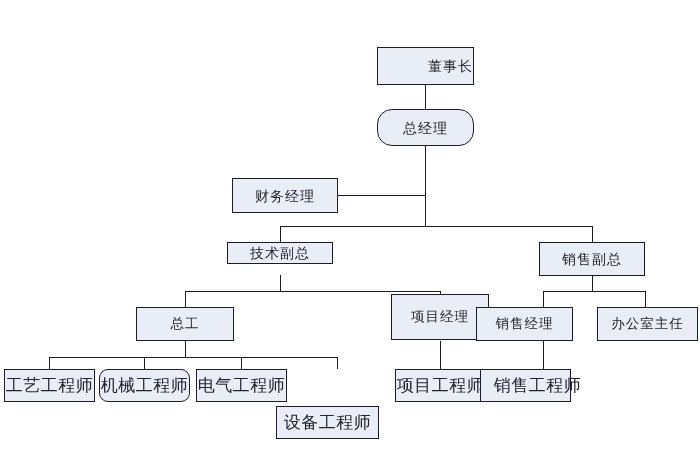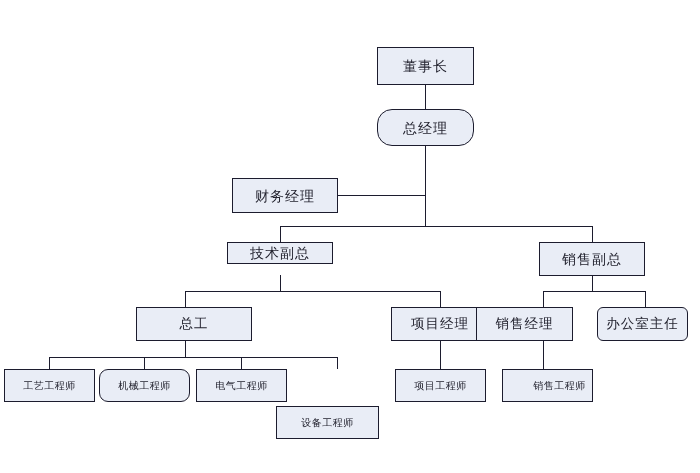--- a/index.html
+++ b/index.html
@@ -28,21 +28,21 @@
     color: #23232f;
     font-size: 14px;
     letter-spacing: 1px;
     line-height: 1;
     white-space: nowrap;
     z-index: 2;
   }
   .node.lvl1 { font-size: 14px; }
   .node.lvl2 { font-size: 14px; }
   .node.lvl3 { font-size: 13.5px; }
-  .node.leaf { font-size: 10px; letter-spacing: 0.5px; }
+  .node.leaf { font-size: 17px; letter-spacing: 0.5px; }
   .conn {
     position: absolute;
     background: #1c1c2e;
     z-index: 1;
   }
   .conn.v { width: 1px; }
   .conn.h { height: 1px; }
 </style>
 </head>
 <body>
@@ -74,53 +74,53 @@
   <div class="conn h" style="left:49px; top:357px; width:288px;"></div>
   <div class="conn v" style="left:49px; top:357px; height:12px;"></div>
   <div class="conn v" style="left:144px; top:357px; height:12px;"></div>
   <div class="conn v" style="left:241px; top:357px; height:12px;"></div>
   <div class="conn v" style="left:337px; top:357px; height:12px;"></div>
 
   <div class="conn v" style="left:440px; top:341px; height:28px;"></div>
 
   <div class="conn v" style="left:543px; top:341px; height:28px;"></div>
 
-  <div class="node lvl1" style="left:377px; top:47px; width:97px; height:38px;">
+  <div class="node lvl1" style="left:377px; top:47px; width:97px; height:38px;justify-content:flex-end;">
     <span>董事长</span>
   </div>
 
   <div class="node lvl1" style="left:377px; top:109px; width:97px; height:37px;border-radius:15px;">
     <span>总经理</span>
   </div>
 
   <div class="node lvl2" style="left:232px; top:178px; width:106px; height:35px;text-align:center;">
     <span>财务经理</span>
   </div>
 
   <div class="node lvl2" style="left:227px; top:242px; width:106px; height:22px;">
     <span>技术副总</span>
   </div>
 
   <div class="node lvl2" style="left:539px; top:242px; width:106px; height:34px;">
     <span>销售副总</span>
   </div>
 
-  <div class="node lvl3" style="left:136px; top:307px; width:116px; height:34px;">
+  <div class="node lvl3" style="left:136px; top:307px; width:98px; height:34px;">
     <span>总工</span>
   </div>
 
-  <div class="node lvl3" style="left:391px; top:307px; width:98px; height:34px;">
+  <div class="node lvl3" style="left:391px; top:294px; width:98px; height:46px;">
     <span>项目经理</span>
   </div>
 
   <div class="node lvl3" style="left:476px; top:307px; width:97px; height:34px;">
     <span>销售经理</span>
   </div>
 
-  <div class="node lvl3" style="left:597px; top:307px; width:91px; height:34px;border-radius:6px;">
+  <div class="node lvl3" style="left:597px; top:307px; width:101px; height:34px;">
     <span>办公室主任</span>
   </div>
 
   <div class="node leaf" style="left:4px; top:369px; width:91px; height:33px;">
     <span>工艺工程师</span>
   </div>
 
   <div class="node leaf" style="left:99px; top:369px; width:91px; height:33px;border-radius:9px;">
     <span>机械工程师</span>
   </div>
@@ -130,17 +130,17 @@
   </div>
 
   <div class="node leaf" style="left:276px; top:369px; width:103px; height:33px;margin-top:37px;">
     <span>设备工程师</span>
   </div>
 
   <div class="node leaf" style="left:395px; top:369px; width:91px; height:33px;">
     <span>项目工程师</span>
   </div>
 
-  <div class="node leaf" style="left:502px; top:369px; width:91px; height:33px;padding-left:24px;">
+  <div class="node leaf" style="left:480px; top:369px; width:91px; height:33px;padding-left:24px;">
     <span>销售工程师</span>
   </div>
 
 </div>
 
 </body></html>

